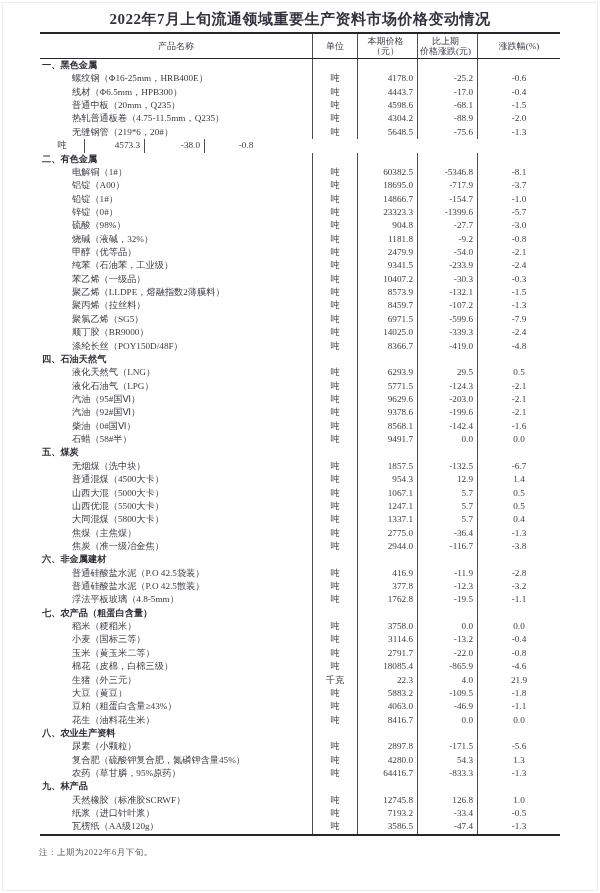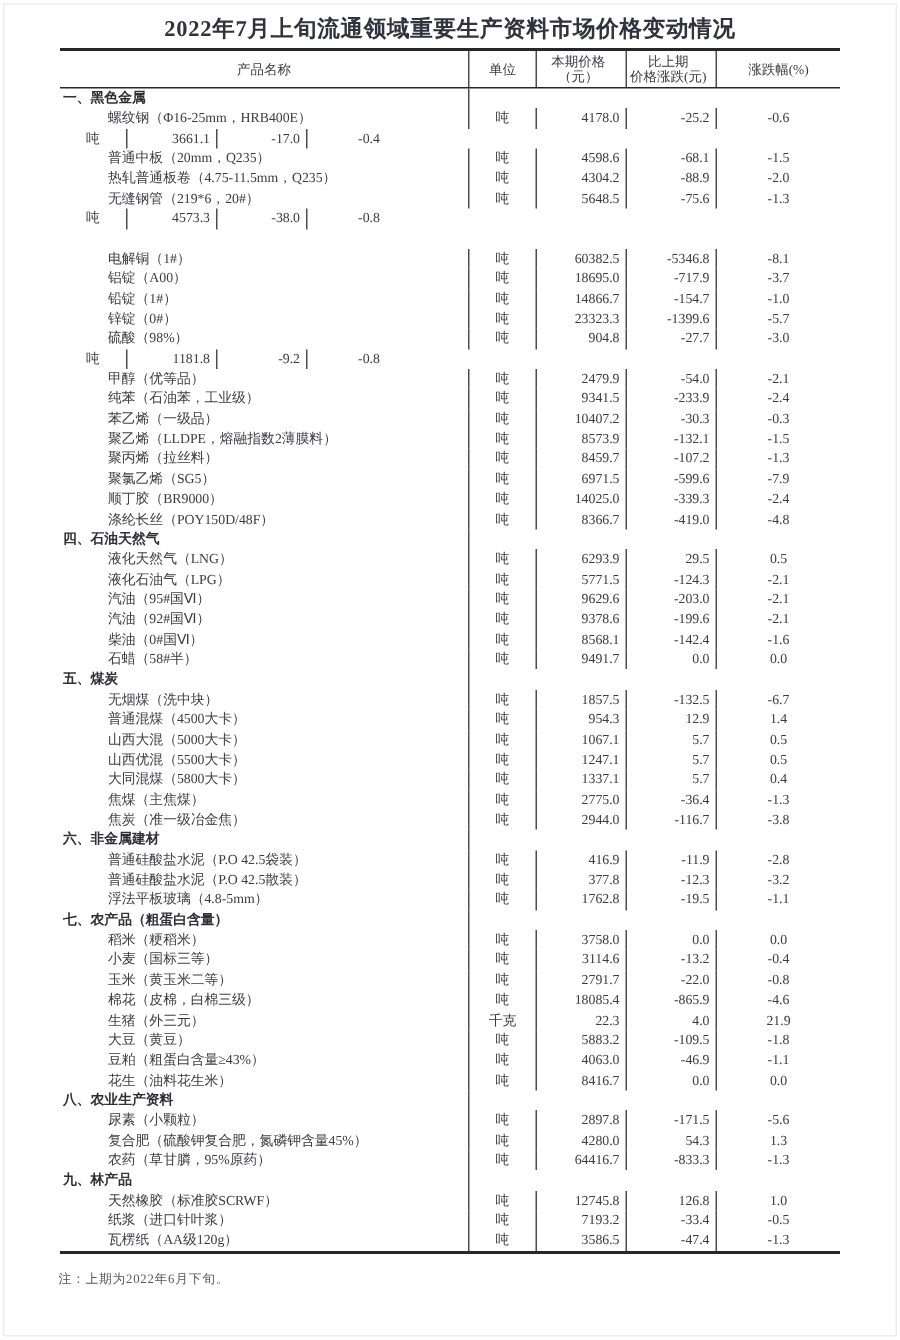--- a/index.html
+++ b/index.html
@@ -21,21 +21,21 @@
     position:absolute;left:37px;top:29px;width:520px;
     border-top:2.4px solid #26262c;border-bottom:2.2px solid #26262c;
   }
   .thead{
     display:flex;height:24px;border-bottom:1.8px solid #26262c;
   }
   .hc{
     display:flex;flex-direction:column;justify-content:center;align-items:center;
     font-size:9px;line-height:10.5px;color:#3a3a42;box-sizing:border-box;
   }
-  .trow{display:flex;height:13.36px;align-items:flex-end;}
+  .trow{display:flex;height:13.36px;}
   .tc{
     box-sizing:border-box;font-size:9.2px;line-height:13.36px;
     white-space:nowrap;overflow:visible;color:#3b3b43;
   }
   .c1{width:273px;border-right:1px solid #4c4c54;}
   .c2{width:45px;border-right:1px solid #4c4c54;text-align:center;}
   .c3{width:60px;border-right:1px solid #4c4c54;text-align:right;padding-right:4px;}
   .c4{width:60px;border-right:1px solid #4c4c54;text-align:right;padding-right:4px;}
   .c5{width:82px;text-align:center;}
   .sec-name{font-weight:bold;padding-left:2px;color:#303038;}
@@ -80,22 +80,23 @@
           <div class="tc c5"></div>
         </div>
         <div class="trow">
           <div class="tc c1 prod">螺纹钢（Φ16-25mm，HRB400E）</div>
           <div class="tc c2">吨</div>
           <div class="tc c3">4178.0</div>
           <div class="tc c4">-25.2</div>
           <div class="tc c5">-0.6</div>
         </div>
         <div class="trow">
-          <div class="tc c2">吨</div>
-          <div class="tc c3">3661.1</div>
+          <div class="tc c1 prod">线材（Φ6.5mm，HPB300）</div>
+          <div class="tc c2">吨</div>
+          <div class="tc c3">4443.7</div>
           <div class="tc c4">-17.0</div>
           <div class="tc c5">-0.4</div>
         </div>
         <div class="trow">
           <div class="tc c1 prod">普通中板（20mm，Q235）</div>
           <div class="tc c2">吨</div>
           <div class="tc c3">4598.6</div>
           <div class="tc c4">-68.1</div>
           <div class="tc c5">-1.5</div>
         </div>
@@ -113,20 +114,21 @@
           <div class="tc c4">-75.6</div>
           <div class="tc c5">-1.3</div>
         </div>
         <div class="trow">
           <div class="tc c2">吨</div>
           <div class="tc c3">4573.3</div>
           <div class="tc c4">-38.0</div>
           <div class="tc c5">-0.8</div>
         </div>
         <div class="trow">
+          <div class="tc c1 sec-name">二、有色金属</div>
           <div class="tc c2"></div>
           <div class="tc c3"></div>
           <div class="tc c4"></div>
           <div class="tc c5"></div>
         </div>
         <div class="trow">
           <div class="tc c1 prod">电解铜（1#）</div>
           <div class="tc c2">吨</div>
           <div class="tc c3">60382.5</div>
           <div class="tc c4">-5346.8</div>
@@ -154,20 +156,21 @@
           <div class="tc c5">-5.7</div>
         </div>
         <div class="trow">
           <div class="tc c1 prod">硫酸（98%）</div>
           <div class="tc c2">吨</div>
           <div class="tc c3">904.8</div>
           <div class="tc c4">-27.7</div>
           <div class="tc c5">-3.0</div>
         </div>
         <div class="trow">
+          <div class="tc c1 prod">烧碱（液碱，32%）</div>
           <div class="tc c2">吨</div>
           <div class="tc c3">1181.8</div>
           <div class="tc c4">-9.2</div>
           <div class="tc c5">-0.8</div>
         </div>
         <div class="trow">
           <div class="tc c1 prod">甲醇（优等品）</div>
           <div class="tc c2">吨</div>
           <div class="tc c3">2479.9</div>
           <div class="tc c4">-54.0</div>

